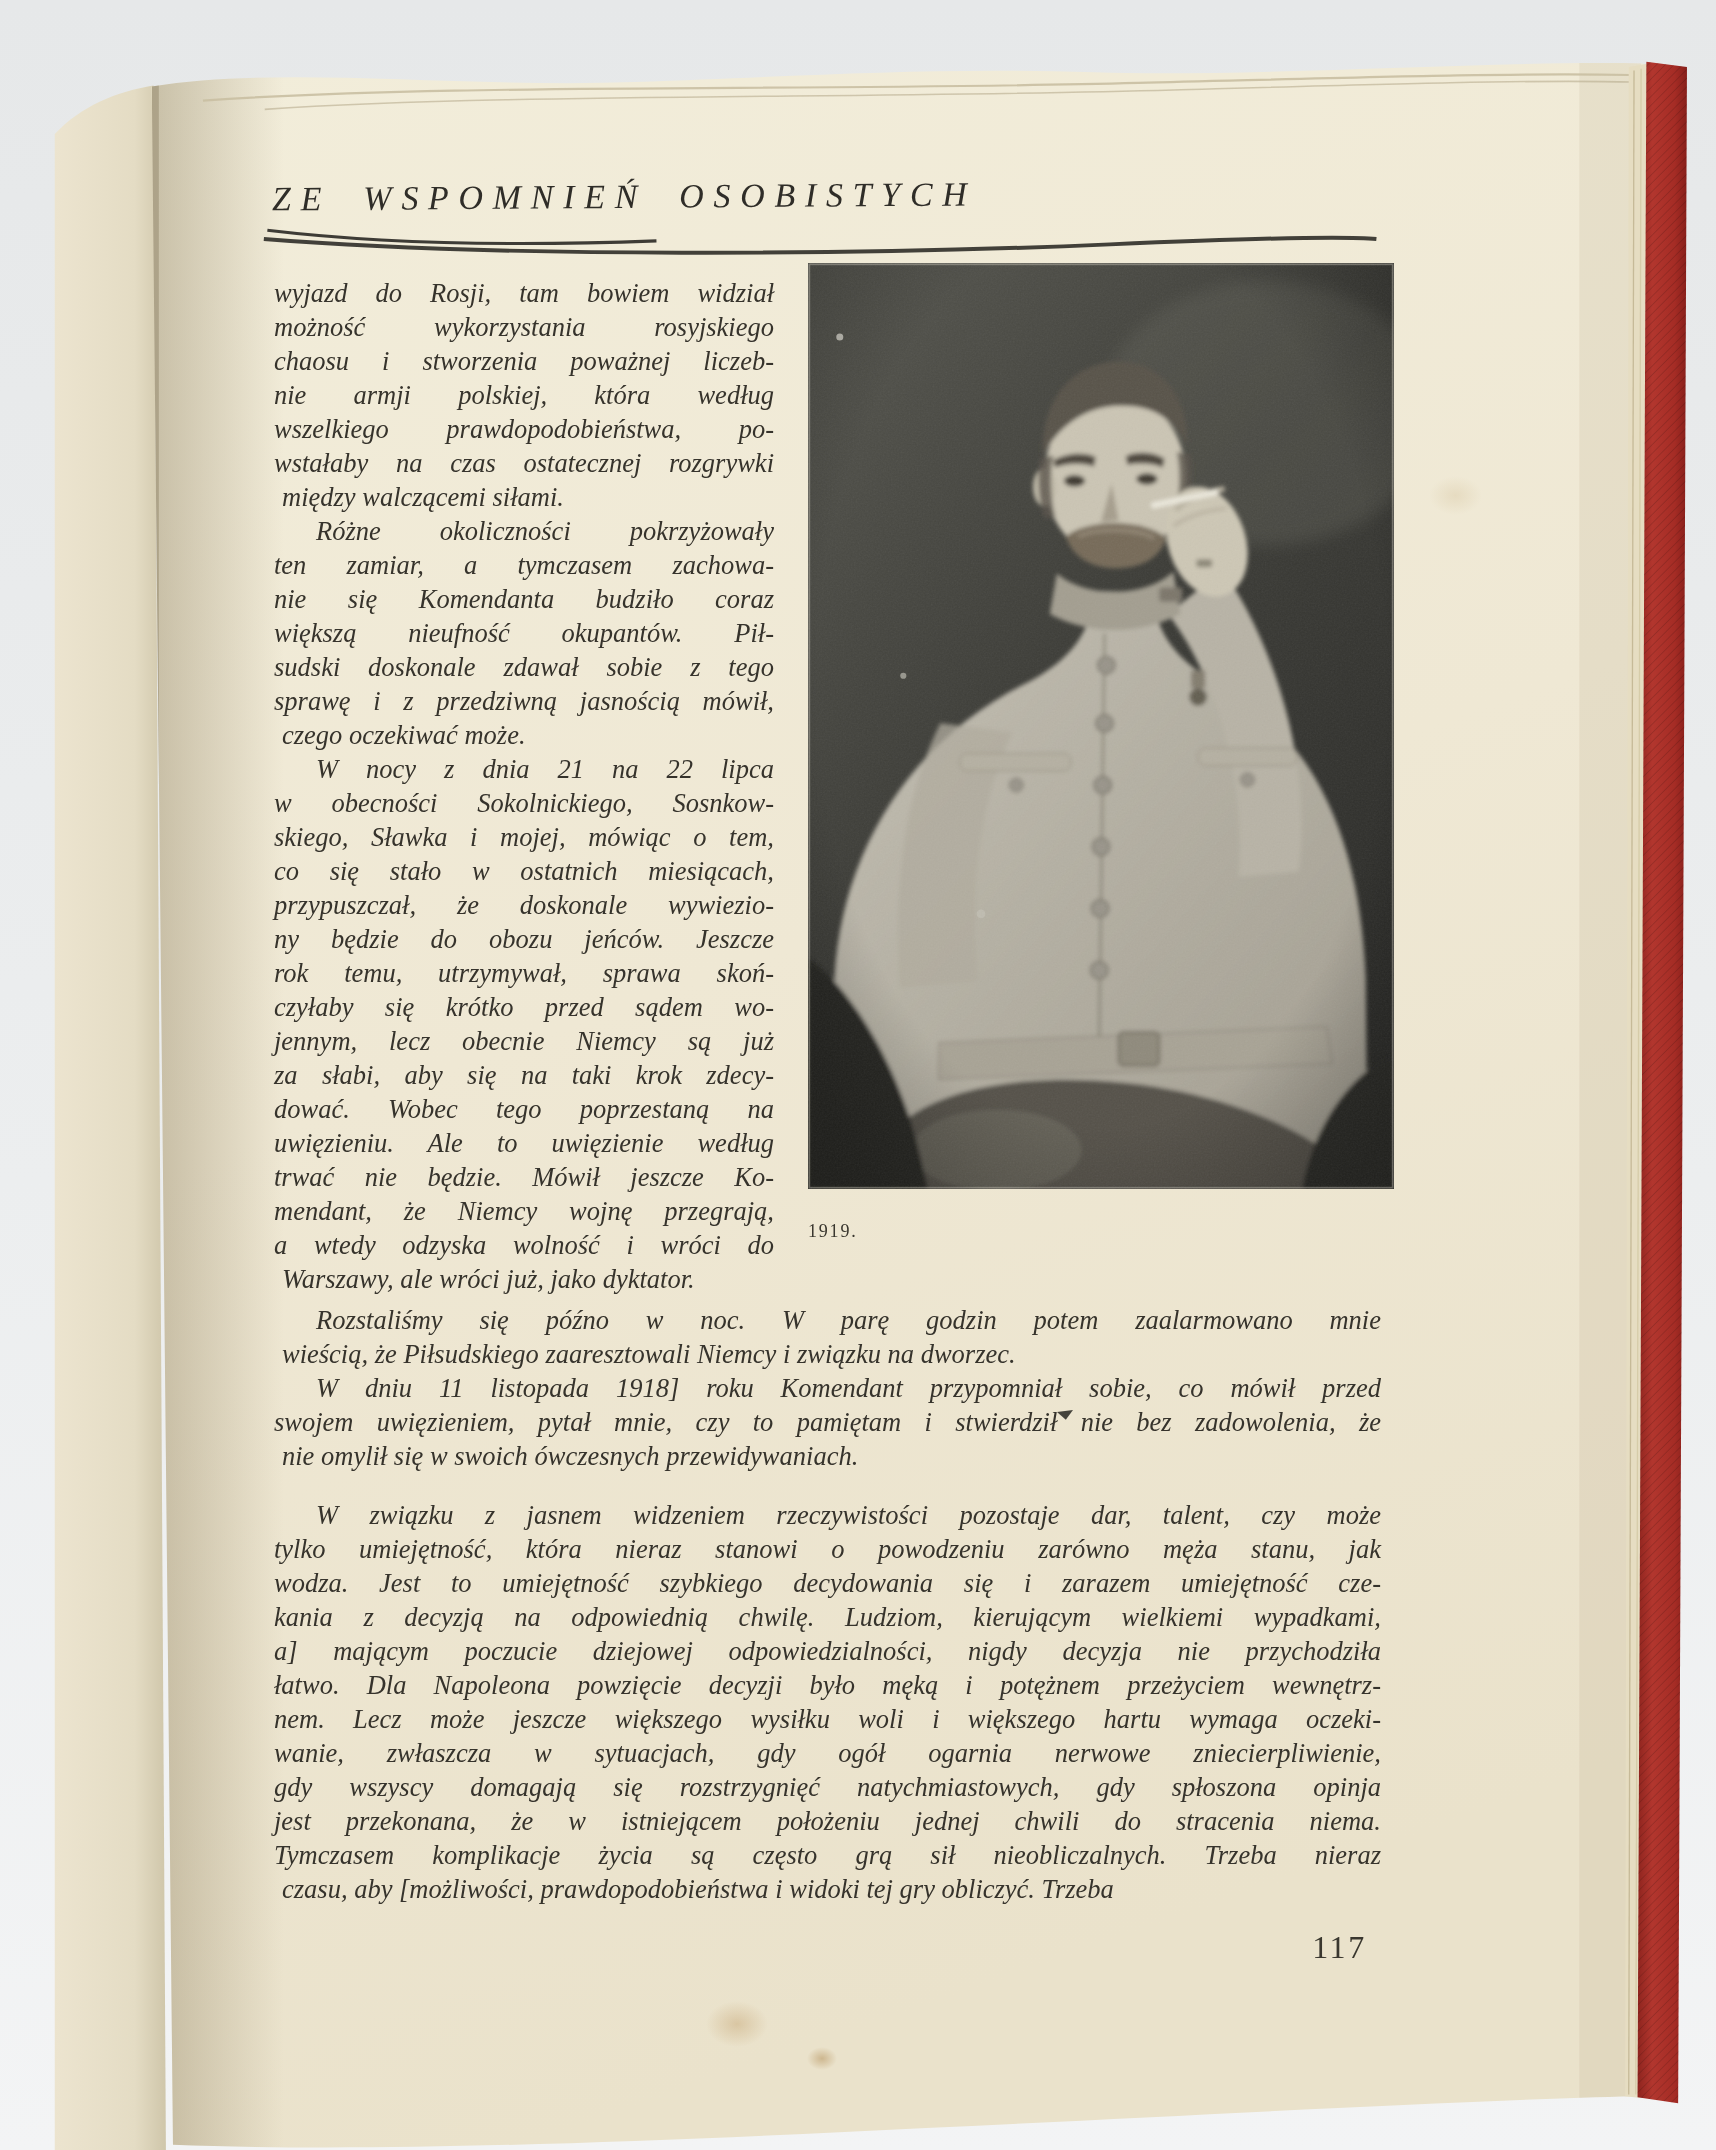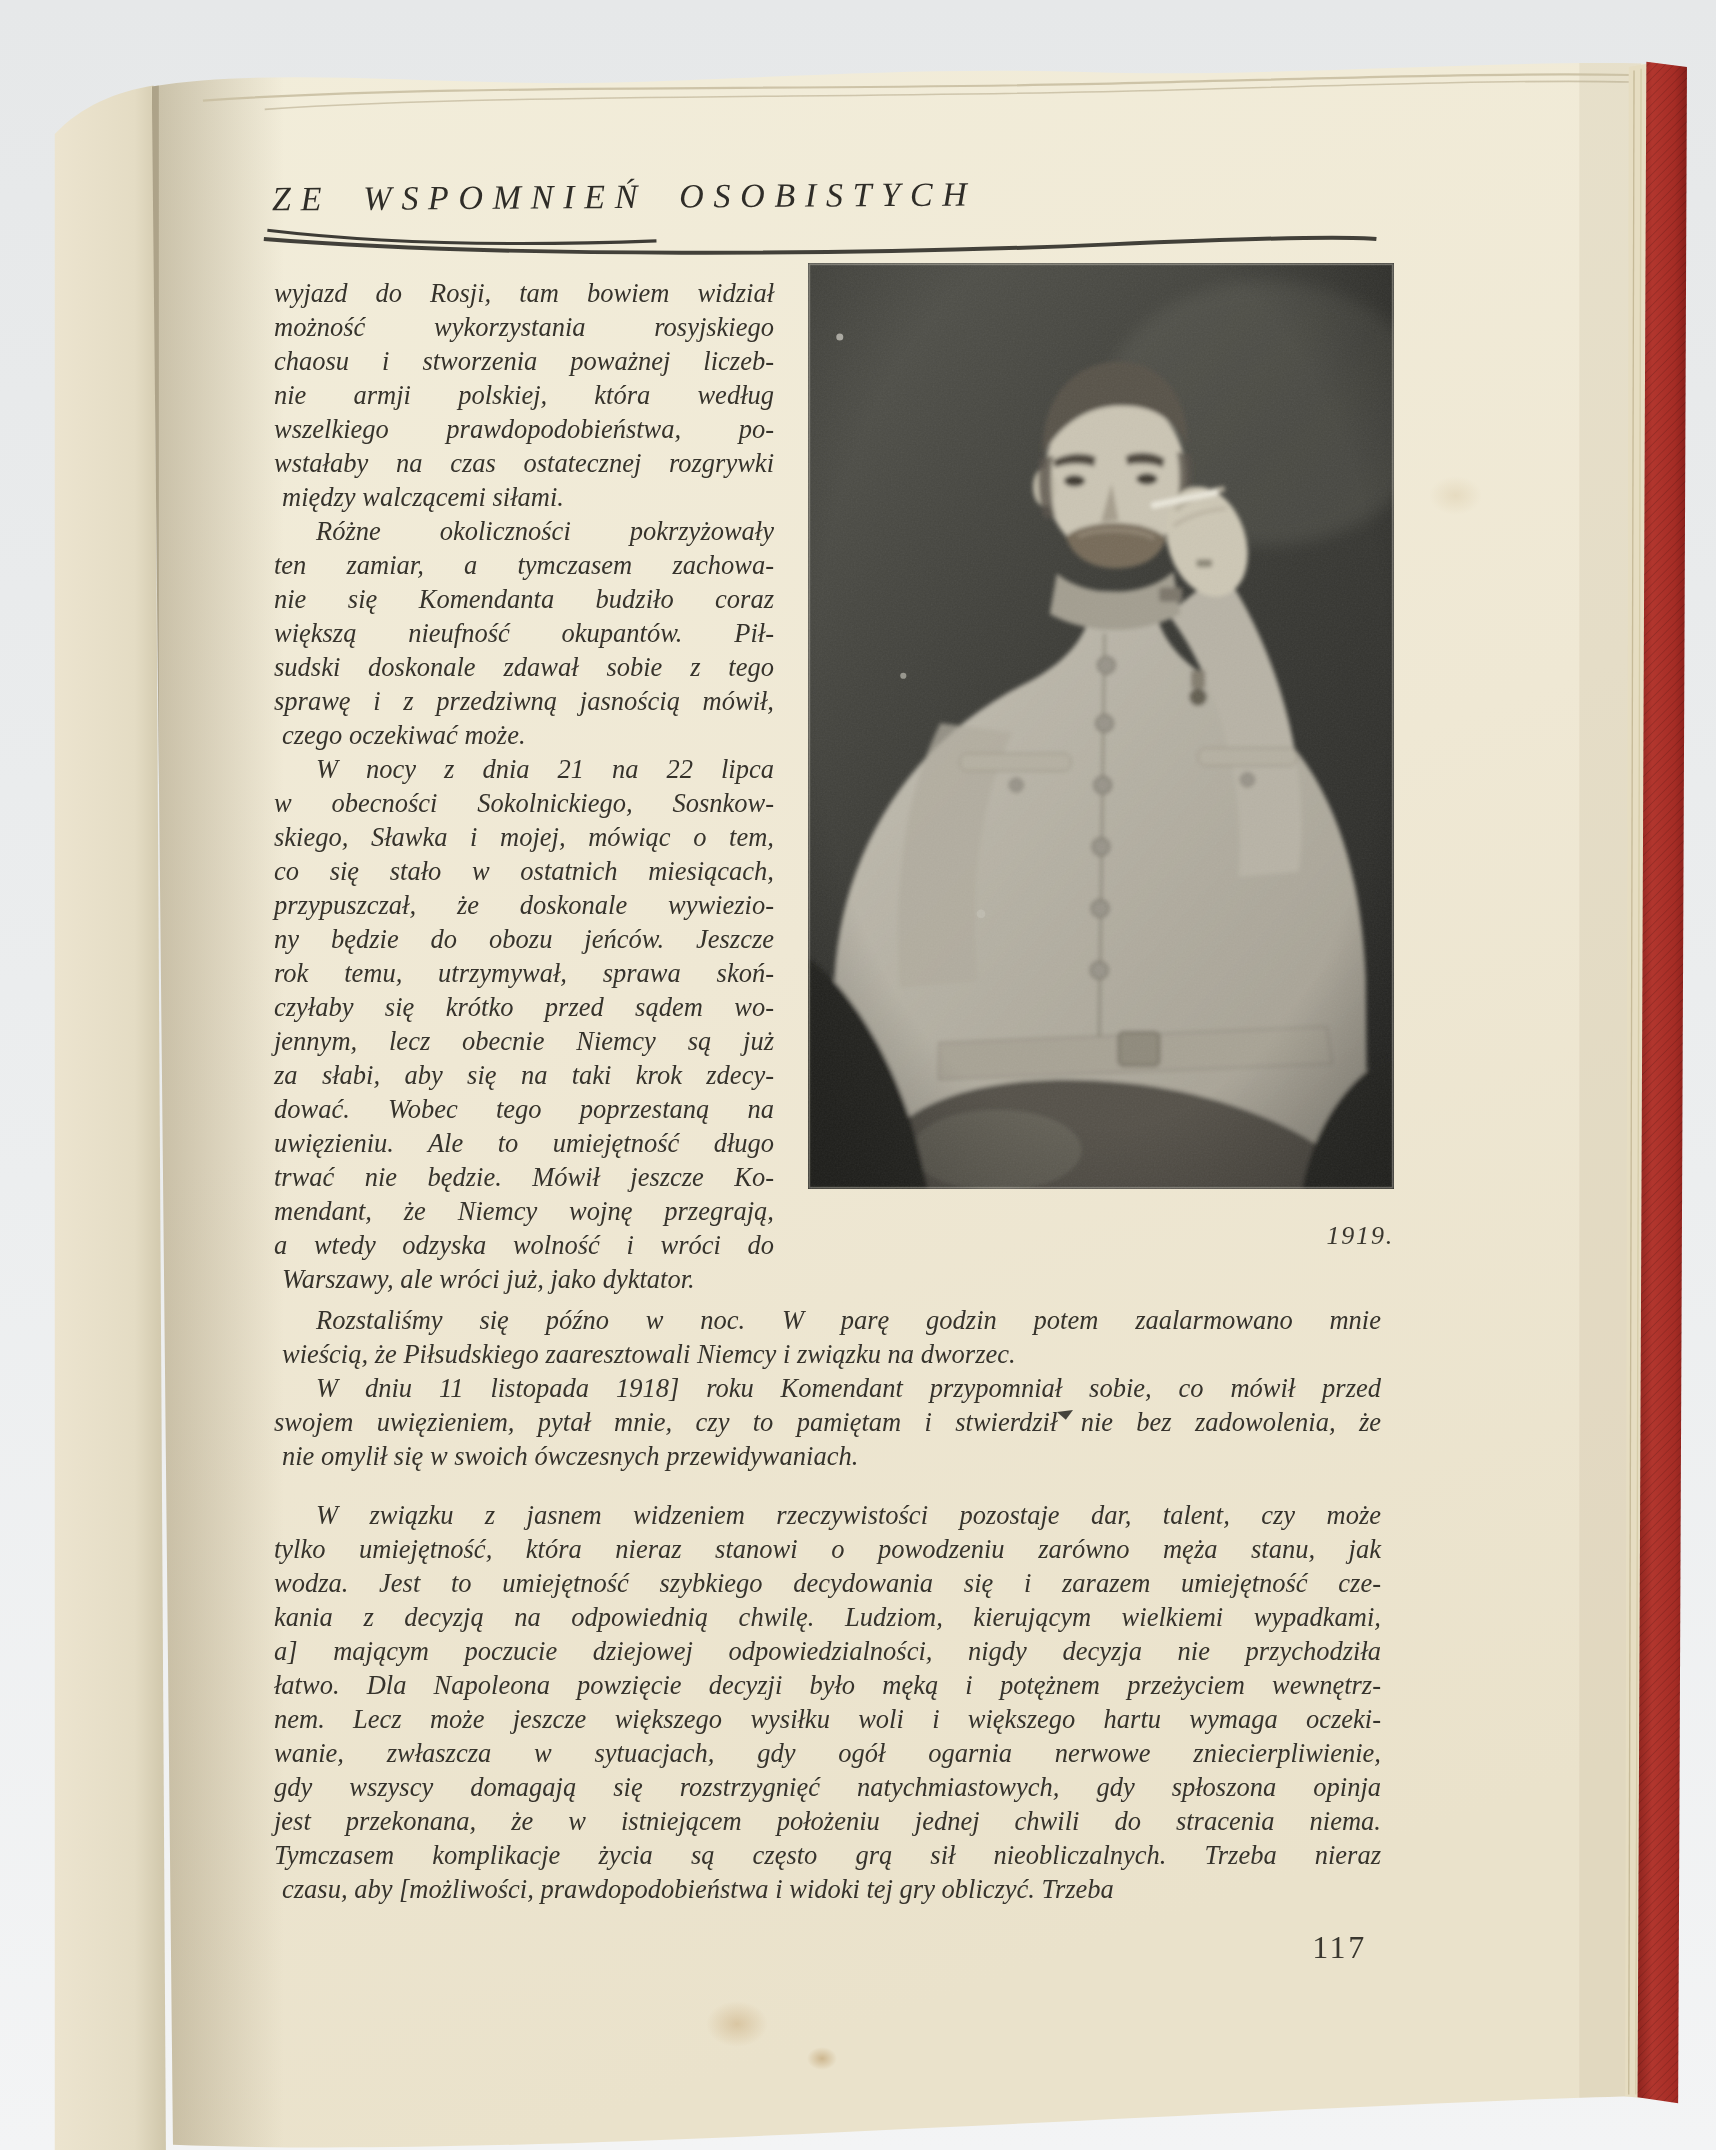--- a/index.html
+++ b/index.html
@@ -12,22 +12,22 @@
     color:#2f2d28;white-space:nowrap;transform:rotate(-0.4deg);}
   .col{position:absolute;left:274px;top:276px;width:500px;font-size:26.5px;color:#36332c;font-style:italic;}
   .col .line{line-height:34px;height:34px;text-align:justify;text-align-last:justify;overflow:visible;}
   .body-block{position:absolute;left:274px;top:1303px;width:1107px;font-size:26.5px;color:#36332c;font-style:italic;}
   .body-block .line{line-height:34px;height:34px;text-align:justify;text-align-last:justify;}
   .line.indent{text-indent:42px;}
   .line.last{text-align-last:left;margin-left:8px;}
   .line.gap{margin-top:25px;}
   .photo{position:absolute;left:808px;top:263px;width:586px;height:926px;}
   .photo svg{display:block;width:100%;height:100%;}
-  .caption{position:absolute;left:808px;top:1221px;width:586px;text-align:right;
-    font-style:italic;font-size:26px;letter-spacing:1.8px;color:#3a372f;}
+  .caption{position:absolute;left:808px;top:1221px;width:586px;text-align:left;
+    font-size:18px;letter-spacing:1.8px;color:#3a372f;}
   .pageno{position:absolute;left:1269px;top:1929px;width:141px;text-align:center;
     font-size:32px;letter-spacing:2.6px;color:#3a372f;}
   .ink-artifact{position:absolute;left:1057px;top:1410px;width:16px;height:9.7px;
     background:#2e2c27;clip-path:polygon(0 20%,100% 0,55% 100%);opacity:.88;}
   .stain{position:absolute;border-radius:50%;pointer-events:none;}
   .stain.s1{left:706px;top:2001px;width:62px;height:46px;background:radial-gradient(closest-side,rgba(189,152,96,.38),rgba(189,152,96,0));}
   .stain.s2{left:807px;top:2047px;width:30px;height:23px;background:radial-gradient(closest-side,rgba(170,130,70,.45),rgba(170,130,70,0));}
   .stain.s3{left:1429px;top:476px;width:53px;height:39px;background:radial-gradient(closest-side,rgba(196,170,120,.22),rgba(196,170,120,0));}
 </style>
 </head>
@@ -113,21 +113,21 @@
       <div class="line">w obecności Sokolnickiego, Sosnkow-</div>
       <div class="line">skiego, Sławka i mojej, mówiąc o tem,</div>
       <div class="line">co się stało w ostatnich miesiącach,</div>
       <div class="line">przypuszczał, że doskonale wywiezio-</div>
       <div class="line">ny będzie do obozu jeńców. Jeszcze</div>
       <div class="line">rok temu, utrzymywał, sprawa skoń-</div>
       <div class="line">czyłaby się krótko przed sądem wo-</div>
       <div class="line">jennym, lecz obecnie Niemcy są już</div>
       <div class="line">za słabi, aby się na taki krok zdecy-</div>
       <div class="line">dować. Wobec tego poprzestaną na</div>
-      <div class="line">uwięzieniu. Ale to umiejętność długo</div>
+      <div class="line">uwięzieniu. Ale to uwięzienie według</div>
       <div class="line">trwać nie będzie. Mówił jeszcze Ko-</div>
       <div class="line">mendant, że Niemcy wojnę przegrają,</div>
       <div class="line">a wtedy odzyska wolność i wróci do</div>
       <div class="line last">Warszawy, ale wróci już, jako dyktator.</div>
     </div>
 
   <div class="photo">
     <svg viewBox="0 0 664 1050" preserveAspectRatio="none">
       <defs>
         <linearGradient id="pbg" x1="0" y1="0" x2="0.7" y2="1">

